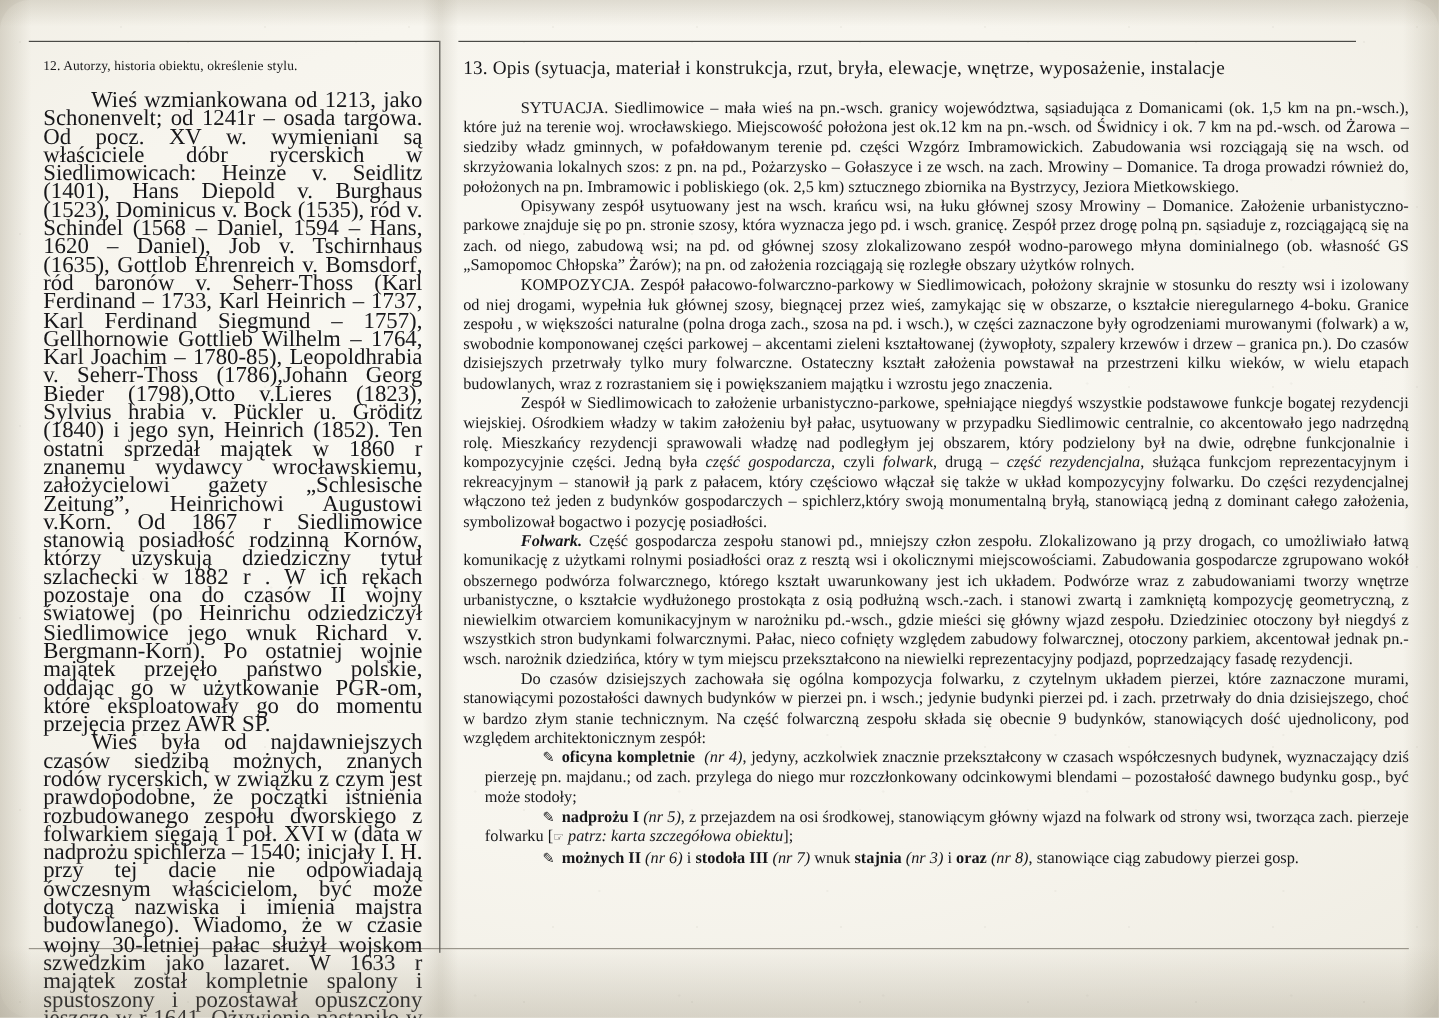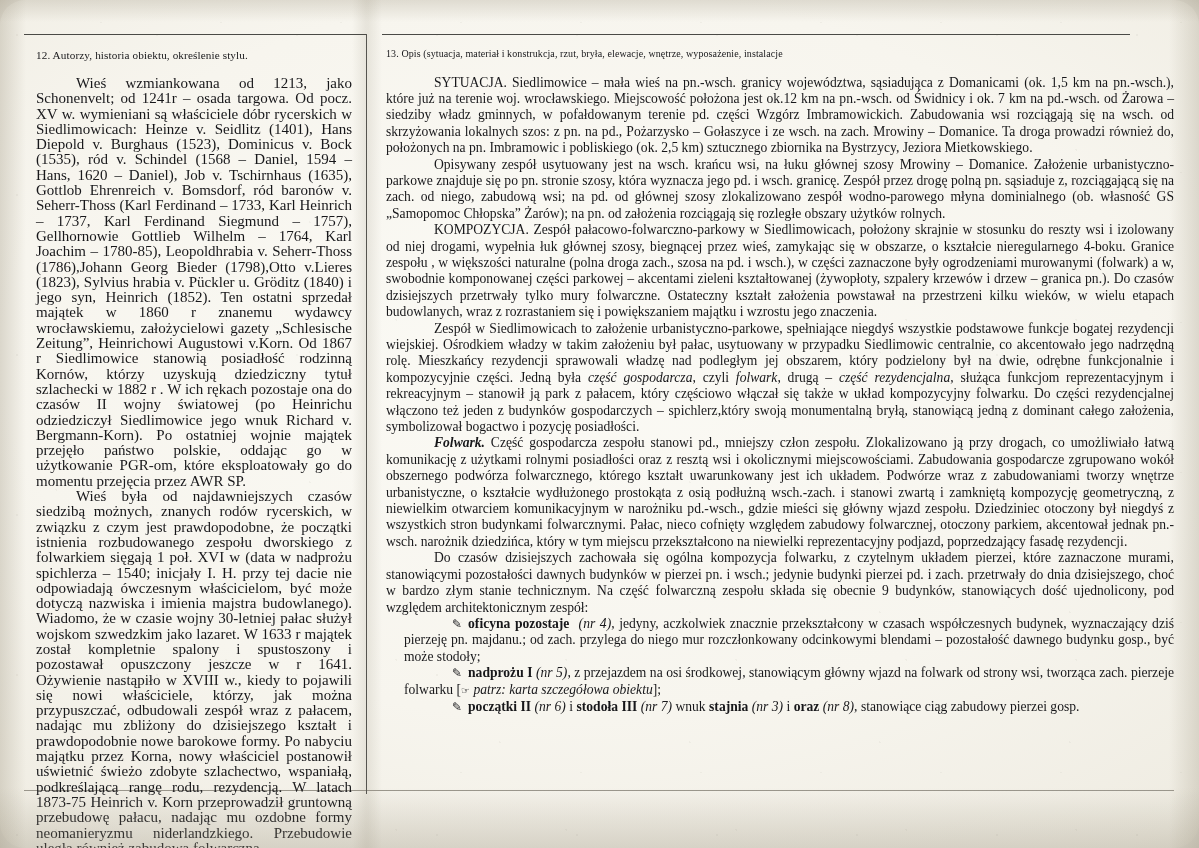--- a/index.html
+++ b/index.html
@@ -72,30 +72,30 @@
   #column-right {
     left: 386px; top: 48px; width: 788px;
   }
 
   .section-header {
     font-size: 11.2px;
     line-height: 1.25;
     margin: 0 0 14px 0;
     letter-spacing: .01em;
   }
-  #column-right .section-header { font-size: 10px; }
+  #column-right .section-header { font-size: 16px; }
 
   .para {
     margin: 0 0 0 0;
     text-align: justify;
     text-indent: 44px;
     hyphens: none;
   }
   #column-left .para {
-    font-size: 15px;
+    font-size: 19px;
     line-height: 15.3px;
     text-indent: 40px;
   }
   #column-right .para {
     font-size: 13.6px;
     line-height: 16.4px;
     text-indent: 48px;
   }
   .para + .para { margin-top: 0; }
 
@@ -167,25 +167,25 @@
     <p class="para"><span>Opisywany zespół usytuowany jest na wsch. krańcu wsi, na łuku głównej szosy Mrowiny – Domanice. Założenie urbanistyczno-parkowe znajduje się po pn. stronie szosy, która wyznacza jego pd. i wsch. granicę. Zespół przez drogę polną pn. sąsiaduje z, rozciągającą się na zach. od niego, zabudową wsi; na pd. od głównej szosy zlokalizowano zespół wodno-parowego młyna dominialnego (ob. własność GS „Samopomoc Chłopska” Żarów); na pn. od założenia rozciągają się rozległe obszary użytków rolnych.</span></p>
 
     <p class="para"><span>KOMPOZYCJA.</span><span> Zespół pałacowo-folwarczno-parkowy w Siedlimowicach, położony skrajnie w stosunku do reszty wsi i izolowany od niej drogami, wypełnia łuk głównej szosy, biegnącej przez wieś, zamykając się w obszarze, o kształcie nieregularnego 4-boku. Granice zespołu , w większości naturalne (polna droga zach., szosa na pd. i wsch.), w części zaznaczone były ogrodzeniami murowanymi (folwark) a w, swobodnie komponowanej części parkowej – akcentami zieleni kształtowanej (żywopłoty, szpalery krzewów i drzew – granica pn.). Do czasów dzisiejszych przetrwały tylko mury folwarczne. Ostateczny kształt założenia powstawał na przestrzeni kilku wieków, w wielu etapach budowlanych, wraz z rozrastaniem się i powiększaniem majątku i wzrostu jego znaczenia.</span></p>
 
     <p class="para"><span>Zespół w Siedlimowicach to założenie urbanistyczno-parkowe, spełniające niegdyś  wszystkie podstawowe funkcje bogatej rezydencji wiejskiej. Ośrodkiem władzy w takim założeniu był pałac, usytuowany w przypadku Siedlimowic centralnie, co akcentowało jego nadrzędną rolę. Mieszkańcy rezydencji sprawowali władzę nad podległym jej obszarem, który podzielony był na dwie, odrębne funkcjonalnie i kompozycyjnie części. Jedną była </span><i>część gospodarcza</i><span>, czyli </span><i>folwark</i><span>, drugą – </span><i>część rezydencjalna</i><span>, służąca funkcjom reprezentacyjnym i rekreacyjnym – stanowił ją park z pałacem, który częściowo włączał się także w układ kompozycyjny folwarku. Do części rezydencjalnej włączono też jeden z budynków gospodarczych – spichlerz,który swoją monumentalną bryłą, stanowiącą jedną z dominant całego założenia, symbolizował bogactwo i pozycję posiadłości.</span></p>
 
     <p class="para"><b><i>Folwark.</i></b><span>   Część gospodarcza zespołu stanowi pd., mniejszy człon zespołu. Zlokalizowano ją przy drogach, co umożliwiało łatwą komunikację z użytkami rolnymi posiadłości oraz z resztą wsi i okolicznymi miejscowościami. Zabudowania gospodarcze zgrupowano wokół obszernego podwórza folwarcznego, którego kształt uwarunkowany jest ich układem.  Podwórze wraz z zabudowaniami tworzy wnętrze urbanistyczne, o kształcie wydłużonego prostokąta z osią podłużną wsch.-zach. i stanowi zwartą i zamkniętą kompozycję geometryczną, z niewielkim otwarciem komunikacyjnym w narożniku pd.-wsch., gdzie mieści się główny wjazd zespołu. Dziedziniec otoczony był niegdyś z wszystkich stron budynkami folwarcznymi. Pałac, nieco cofnięty względem zabudowy folwarcznej, otoczony parkiem, akcentował jednak pn.-wsch. narożnik dziedzińca, który w tym miejscu przekształcono na niewielki reprezentacyjny podjazd, poprzedzający fasadę rezydencji.</span></p>
 
     <p class="para"> Do czasów dzisiejszych zachowała się ogólna kompozycja folwarku, z czytelnym układem pierzei, które zaznaczone murami, stanowiącymi pozostałości dawnych budynków w pierzei pn. i wsch.; jedynie budynki pierzei pd. i zach. przetrwały do dnia dzisiejszego, choć w bardzo złym stanie technicznym. Na część folwarczną zespołu składa się obecnie 9 budynków, stanowiących dość ujednolicony, pod względem architektonicznym zespół:</p>
 
-    <p class="para bullet-item"><span class="bullet-glyph">✎</span><b>oficyna pozostaje</b>&nbsp;&nbsp;<i>(nr 4)</i><span>, jedyny, aczkolwiek znacznie przekształcony w czasach współczesnych budynek, wyznaczający dziś pierzeję pn. majdanu.; od zach. przylega do niego mur rozczłonkowany odcinkowymi blendami – pozostałość dawnego budynku gosp., być może stodoły;</span></p>
+    <p class="para bullet-item"><span class="bullet-glyph">✎</span><b>oficyna kompletnie</b>&nbsp;&nbsp;<i>(nr 4)</i><span>, jedyny, aczkolwiek znacznie przekształcony w czasach współczesnych budynek, wyznaczający dziś pierzeję pn. majdanu.; od zach. przylega do niego mur rozczłonkowany odcinkowymi blendami – pozostałość dawnego budynku gosp., być może stodoły;</span></p>
 
     <p class="para bullet-item"><span class="bullet-glyph">✎</span><b>nadprożu I</b> <i>(nr 5)</i><span>, z przejazdem na osi środkowej, stanowiącym główny wjazd na folwark od strony wsi, tworząca zach. pierzeje folwarku [</span><span class="hand-glyph">☞</span> <i>patrz: karta szczegółowa obiektu</i><span>];</span></p>
 
-    <p class="para bullet-item"><span class="bullet-glyph">✎</span><b>początki II</b> <i>(nr 6)</i><span>  i </span><b>stodoła III</b> <i>(nr 7)</i><span> wnuk </span><b>stajnia</b> <i>(nr 3)</i><span> i </span><b>oraz</b> <i>(nr 8)</i><span>, stanowiące ciąg zabudowy pierzei gosp.</span></p>
+    <p class="para bullet-item"><span class="bullet-glyph">✎</span><b>możnych II</b> <i>(nr 6)</i><span>  i </span><b>stodoła III</b> <i>(nr 7)</i><span> wnuk </span><b>stajnia</b> <i>(nr 3)</i><span> i </span><b>oraz</b> <i>(nr 8)</i><span>, stanowiące ciąg zabudowy pierzei gosp.</span></p>
   </div>
 
   <div id="edge-left"></div>
   <div id="edge-right"></div>
   <div id="edge-top"></div>
   <div id="edge-bottom"></div>
   <div id="scan-noise"></div>
 </div>
 
 </body></html>

